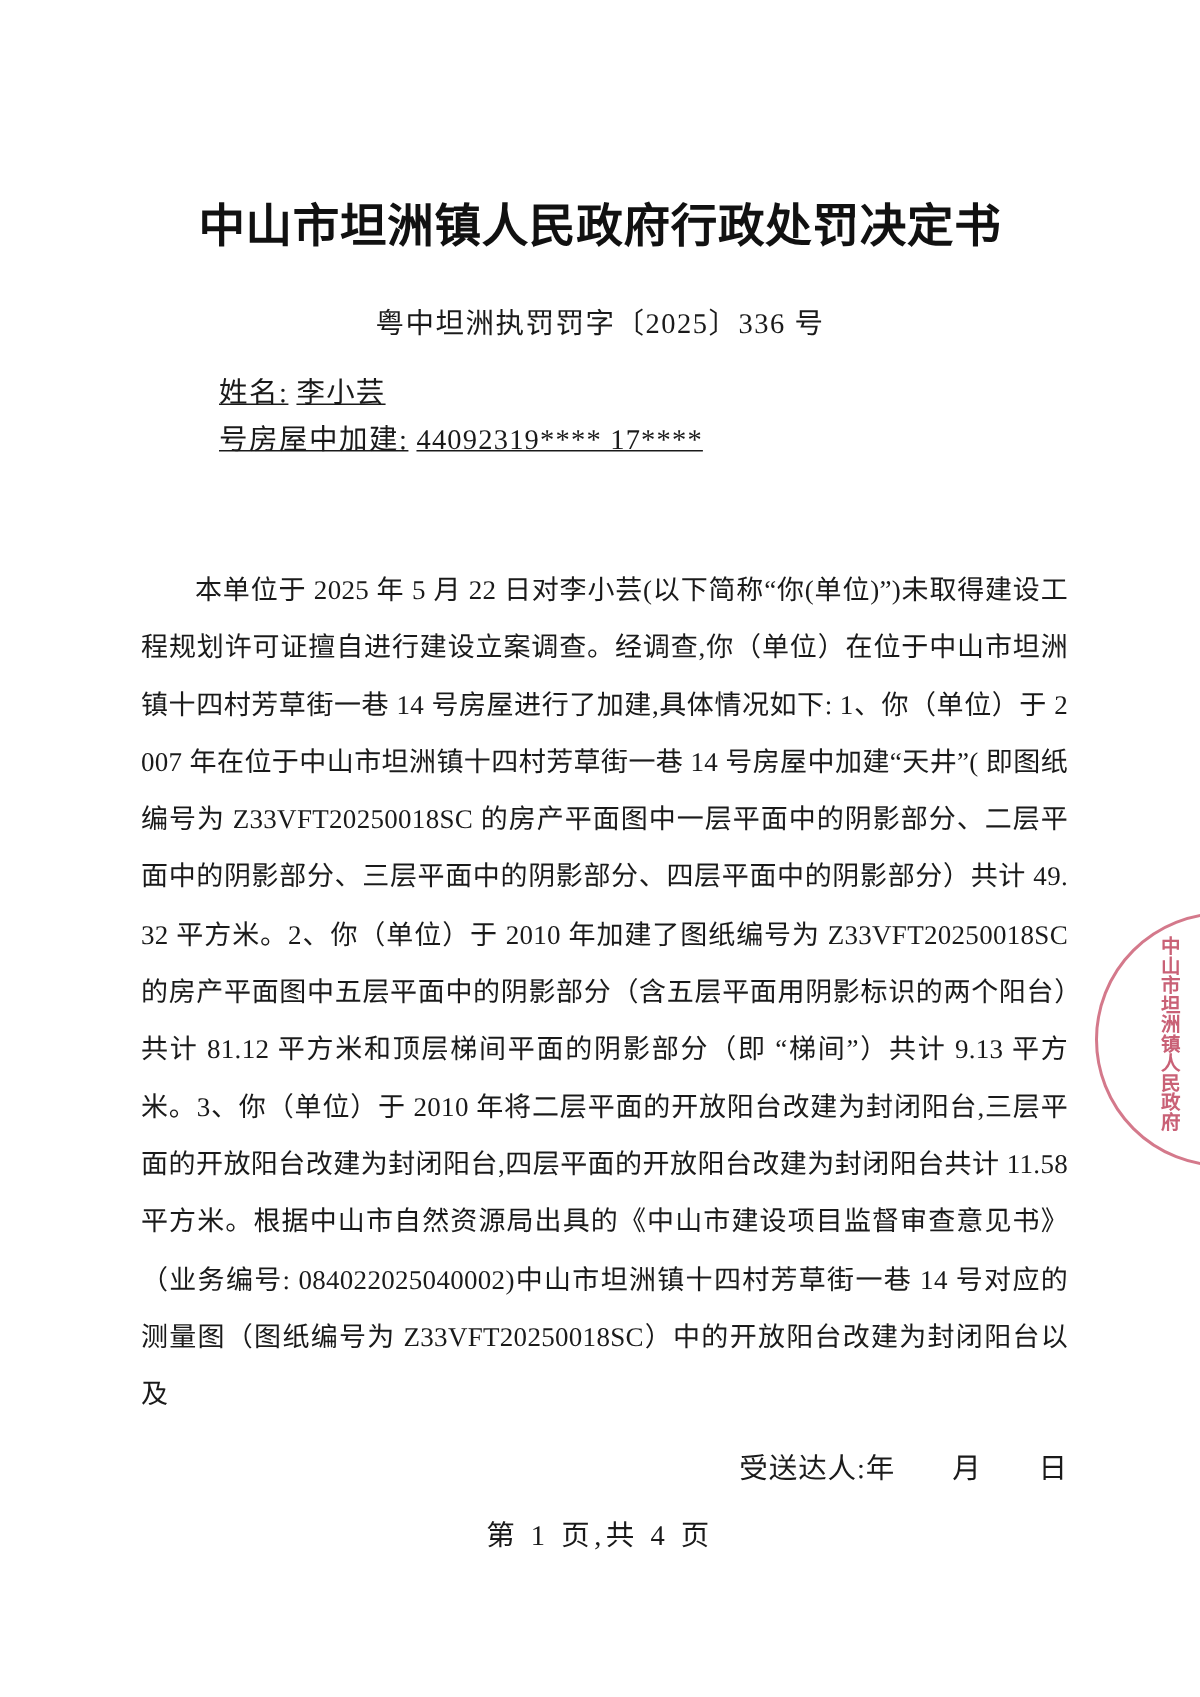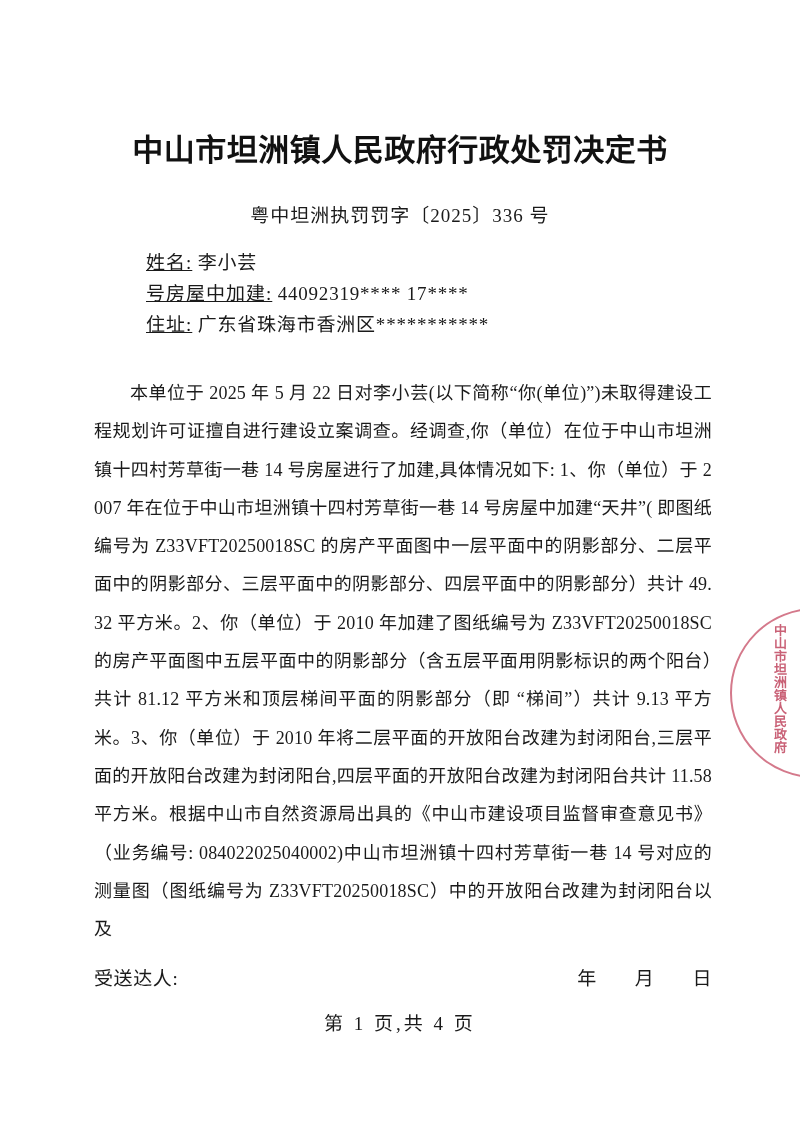--- a/index.html
+++ b/index.html
@@ -53,21 +53,21 @@
     width: 560px;
   }
   .party-line {
     font-size: 19px;
     line-height: 31px;
     letter-spacing: 0.6px;
     white-space: nowrap;
     color: #1a1a1a;
   }
   .party-line .lbl { letter-spacing: 1px; text-decoration: underline; }
-  .party-line .val { letter-spacing: 0.8px; }
+  .party-line .val { letter-spacing: 0.8px; text-decoration: underline; }
 
   
   .body-block {
     position: absolute;
     left: 94px;
     top: 374px;
     width: 618px;
   }
   .body-para {
     font-size: 18px;
@@ -82,21 +82,21 @@
     word-break: break-all;
   }
 
   
   .footer-row {
     position: absolute;
     left: 94px;
     top: 963px;
     width: 618px;
     display: flex;
-    justify-content: space-between;
+    justify-content: flex-end;
     align-items: baseline;
     font-size: 19px;
     letter-spacing: 0.6px;
     color: #1a1a1a;
   }
   .recipient { white-space: nowrap; }
   .date-slots { display: flex; gap: 38px; white-space: nowrap; }
 
   .page-footer {
     position: absolute;
@@ -151,24 +151,20 @@
 
   <div class="party-block">
     <div class="party-line">
       <span class="lbl">姓名:</span>
       <span class="val">李小芸</span>
     </div>
     <div class="party-line">
       <span class="lbl">号房屋中加建:</span>
       <span class="val">44092319**** 17****</span>
     </div>
-    <div class="party-line">
-      <span class="lbl">住址:</span>
-      <span class="val">广东省珠海市香洲区***********</span>
-    </div>
   </div>
 
   <div class="body-block">
     <p class="body-para">本单位于 2025 年 5 月 22 日对李小芸(以下简称“你(单位)”)未取得建设工程规划许可证擅自进行建设立案调查。经调查,你（单位）在位于中山市坦洲镇十四村芳草街一巷 14 号房屋进行了加建,具体情况如下: 1、你（单位）于 2007 年在位于中山市坦洲镇十四村芳草街一巷 14 号房屋中加建“天井”( 即图纸编号为 Z33VFT20250018SC 的房产平面图中一层平面中的阴影部分、二层平面中的阴影部分、三层平面中的阴影部分、四层平面中的阴影部分）共计 49.32 平方米。2、你（单位）于 2010 年加建了图纸编号为 Z33VFT20250018SC 的房产平面图中五层平面中的阴影部分（含五层平面用阴影标识的两个阳台）共计 81.12 平方米和顶层梯间平面的阴影部分（即 “梯间”）共计 9.13 平方米。3、你（单位）于 2010 年将二层平面的开放阳台改建为封闭阳台,三层平面的开放阳台改建为封闭阳台,四层平面的开放阳台改建为封闭阳台共计 11.58 平方米。根据中山市自然资源局出具的《中山市建设项目监督审查意见书》（业务编号: 084022025040002)中山市坦洲镇十四村芳草街一巷 14 号对应的测量图（图纸编号为 Z33VFT20250018SC）中的开放阳台改建为封闭阳台以及</p>
   </div>
 
   <div class="seal"></div>
   <div class="seal-text">中山市坦洲镇人民政府</div>
 
   <div class="footer-row">

